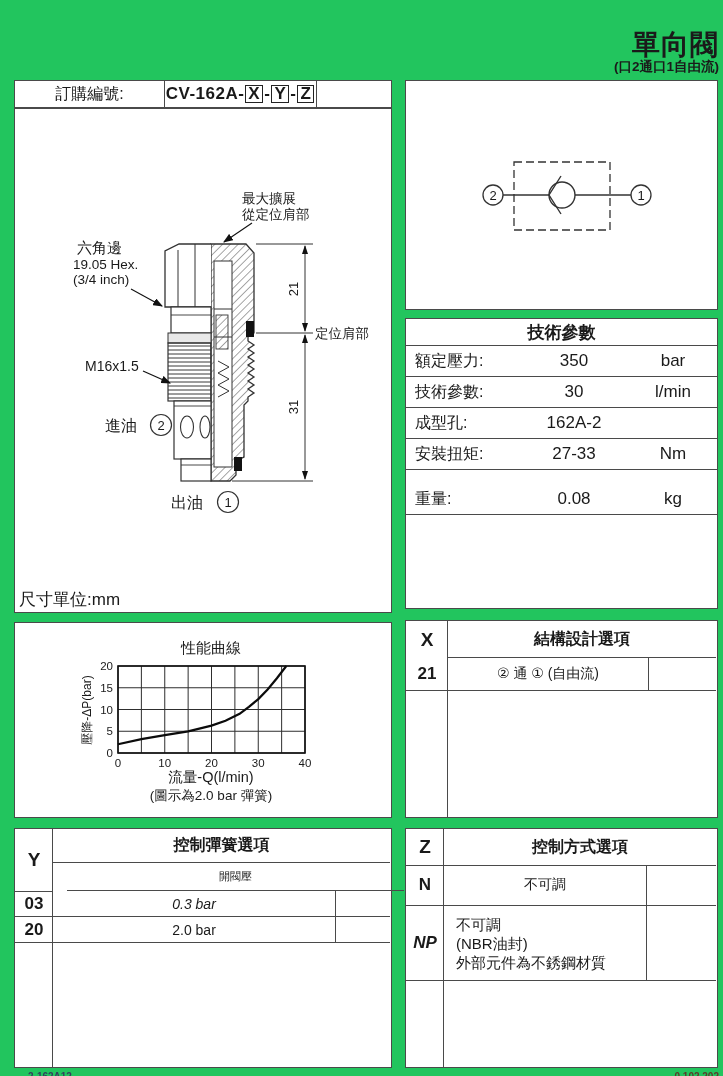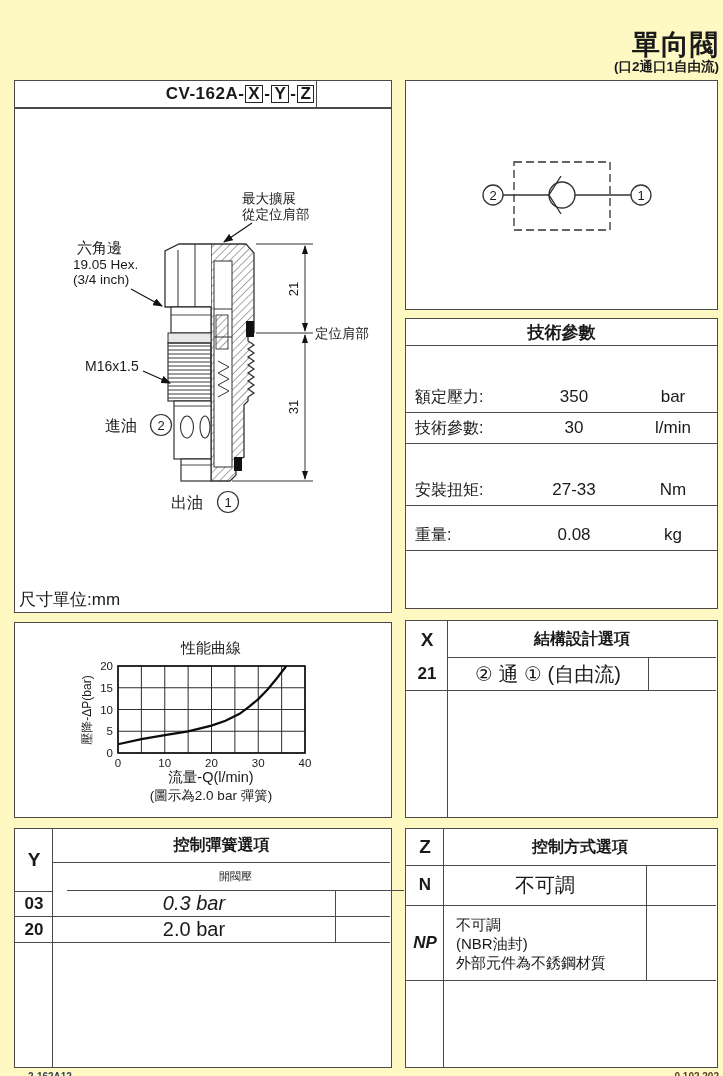--- a/index.html
+++ b/index.html
@@ -1,58 +1,59 @@
 <!DOCTYPE html>
 <html><head>
 <meta charset="utf-8">
 <style>
   html,body{margin:0;padding:0;background:#fff;}
-  #page{position:relative;width:723px;height:1076px;background:#fef9c3;overflow:hidden;
+  #page{position:relative;width:723px;height:1076px;background:#22c55e;overflow:hidden;
         font-family:"Liberation Sans","DejaVu Sans",sans-serif;color:#1a1a1a;}
   .box{position:absolute;border:1.5px solid #4a4a4a;background:#fff;box-sizing:border-box;}
   .abs{position:absolute;box-sizing:border-box;}
   
   #page-title{position:absolute;right:4px;top:26px;font-size:28px;font-weight:700;letter-spacing:1px;}
   #page-subtitle{position:absolute;right:4px;top:58px;font-size:13.5px;font-weight:700;}
   
   .order-cell-label{left:0;top:0;width:150px;height:100%;border-right:1.2px solid #4a4a4a;
       display:flex;align-items:center;justify-content:center;font-size:16px;}
   .order-cell-code{left:150px;top:0;width:152px;height:100%;border-right:1.2px solid #4a4a4a;
       display:flex;align-items:center;justify-content:center;font-size:17px;font-weight:700;letter-spacing:.5px;}
   .code-letter{display:inline-block;border:1.6px solid #222;padding:0 2px;margin:0 1px;line-height:16px;}
   
   .tech-title{left:0;top:0;width:100%;height:27px;line-height:27px;font-size:17px;font-weight:700;
       text-align:center;border-bottom:1.3px solid #4a4a4a;}
-  .trow{left:0;width:100%;height:31px;display:flex;align-items:center;border-bottom:1.3px solid #4a4a4a;margin-top:36px;}
+  .trow{left:0;width:100%;height:31px;display:flex;align-items:center;border-bottom:1.3px solid #4a4a4a;}
   .trow .tl{width:104px;padding-left:9px;font-size:16px;}
   .trow .tv{flex:1;text-align:center;font-size:17px;}
   .trow .tu{width:88px;text-align:center;font-size:17px;}
   
   .keycol{border-right:1.3px solid #4a4a4a;left:0;top:0;bottom:0;}
   .opt-title{font-size:16px;font-weight:700;display:flex;align-items:center;justify-content:center;
       border-bottom:1.3px solid #4a4a4a;}
   .opt-key{display:flex;align-items:center;justify-content:center;font-size:19px;font-weight:700;}
   .opt-code{display:flex;align-items:center;justify-content:center;font-size:17px;font-weight:700;}
-  .opt-desc{display:flex;align-items:center;justify-content:center;font-size:20px;}
+  .opt-desc{display:flex;align-items:center;justify-content:center;font-size:14px;}
   .vline{position:absolute;border-left:1.3px solid #4a4a4a;width:0;}
   .hline{position:absolute;border-top:1.3px solid #4a4a4a;height:0;}
   
   #unit-note{position:absolute;left:4px;bottom:1px;font-size:17px;}
   .footer-frag{position:absolute;height:5px;overflow:hidden;font-size:10px;font-weight:700;color:#33415c;}
   svg text{font-family:"Liberation Sans","DejaVu Sans",sans-serif;fill:#1a1a1a;}
 </style>
 </head>
 <body>
 
 <div id="page">
 
   <div id="page-title">單向閥</div>
   <div id="page-subtitle">(口2通口1自由流)</div>
 
   <div class="box" style="left:14px;top:80px;width:378px;height:28px;">
+    <div class="abs order-cell-label">訂購編號:</div>
     <div class="abs order-cell-code">
       <span>CV-162A-</span>
         <span class="code-letter">X</span>
         <span>-</span>
         <span class="code-letter">Y</span>
         <span>-</span>
         <span class="code-letter">Z</span>
     </div>
   </div>
 
@@ -149,20 +150,25 @@
     <div class="abs tech-title">技術參數</div>
     <div class="abs trow" style="top:27px;">
       <span class="tl">額定壓力:</span>
       <span class="tv">350</span>
       <span class="tu">bar</span>
     </div>
     <div class="abs trow" style="top:58px;">
       <span class="tl">技術參數:</span>
       <span class="tv">30</span>
       <span class="tu">l/min</span>
+    </div>
+    <div class="abs trow" style="top:89px;">
+      <span class="tl">成型孔:</span>
+      <span class="tv">162A-2</span>
+      <span class="tu"></span>
     </div>
     <div class="abs trow" style="top:120px;">
       <span class="tl">安裝扭矩:</span>
       <span class="tv">27-33</span>
       <span class="tu">Nm</span>
     </div>
     <div class="abs trow" style="top:165px;justify-content:space-between;">
       <span class="tl">重量:</span>
       <span class="tv">0.08</span>
       <span class="tu">kg</span>

